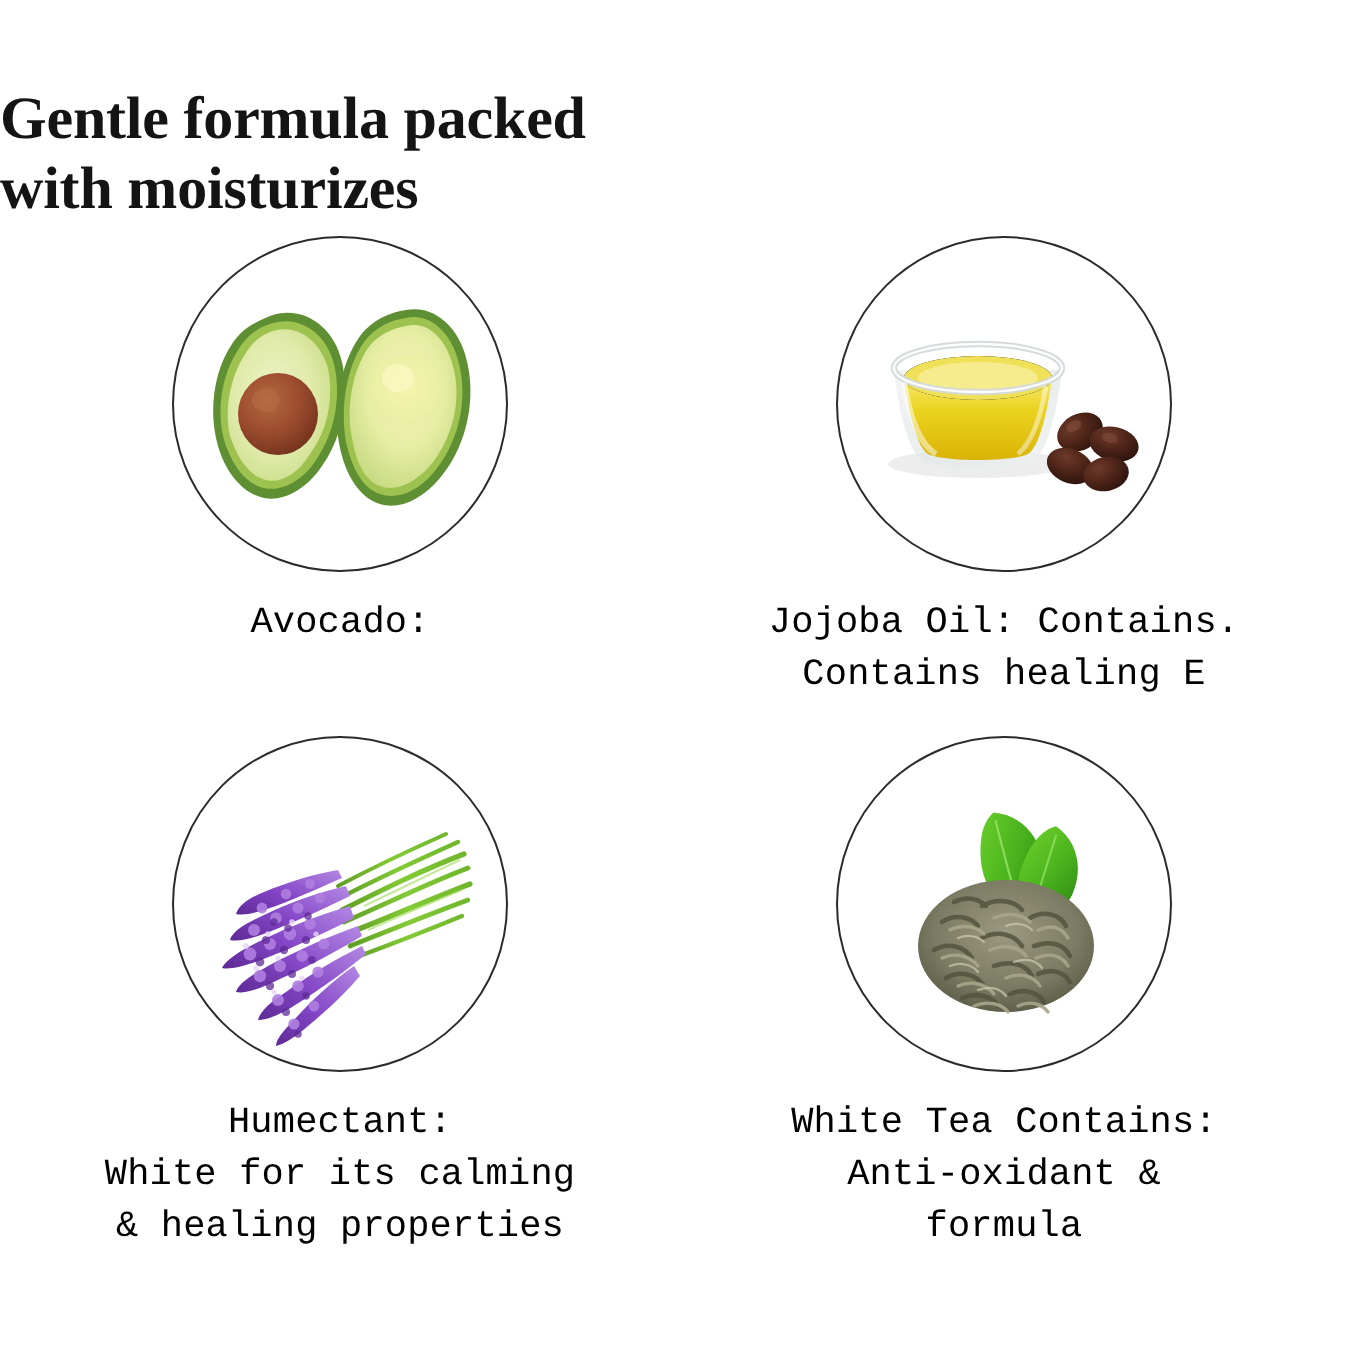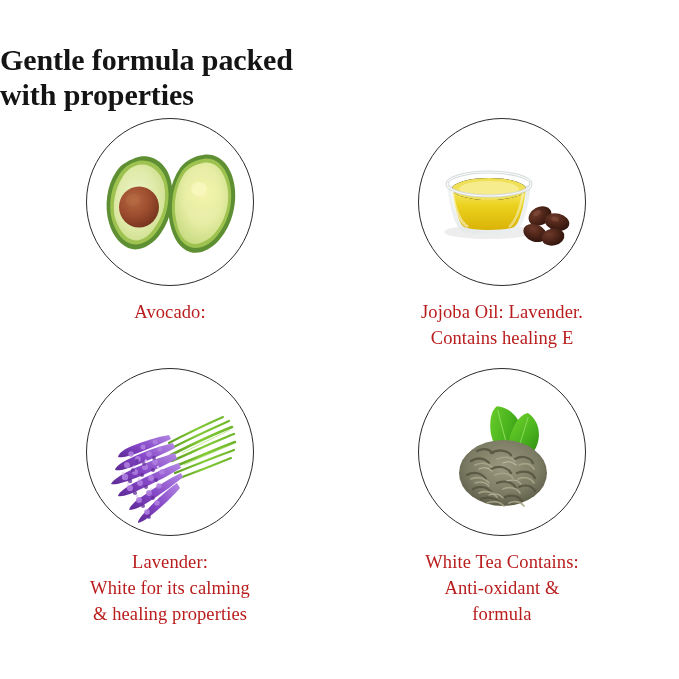--- a/index.html
+++ b/index.html
@@ -71,37 +71,37 @@
     background: #ffffff;
   }
   .circle svg {
     position: absolute;
     left: 0;
     top: 0;
   }
 
   .caption {
     margin-top: 13px;
-    font-family: Liberation Serif, serif;
+    font-family: Liberation Mono, monospace;
     font-size: 18.5px;
     line-height: 26px;
-    color: #b91c1c;
+    color: #000000;
     letter-spacing: 0.1px;
     font-weight: 400;
   }
   .caption span { display: block; }
 </style>
 </head>
 <body>
 
 <div class="page">
 
   <div class="title-block">
     <span class="title-line">Gentle formula packed</span>
-    <span class="title-line">with properties</span>
+    <span class="title-line">with moisturizes</span>
   </div>
 
   <div class="grid">
 
     <div class="cell cell-tl">
       <div class="circle">
         <svg width="168" height="168" viewBox="0 0 168 168">
           <defs>
             <radialGradient id="avoFleshA" cx="45%" cy="45%" r="65%">
               <stop offset="0%" stop-color="#eef5c8"></stop>
@@ -197,21 +197,21 @@
             <ellipse cx="121" cy="97" rx="12" ry="9" fill="url(#seedGrad)" transform="rotate(-28 121 97)"></ellipse>
             <ellipse cx="138" cy="103" rx="12.5" ry="8.5" fill="url(#seedGrad)" transform="rotate(14 138 103)"></ellipse>
             <ellipse cx="116" cy="114" rx="12" ry="8.5" fill="url(#seedGrad)" transform="rotate(22 116 114)"></ellipse>
             <ellipse cx="134" cy="118" rx="11.5" ry="8.5" fill="url(#seedGrad)" transform="rotate(-12 134 118)"></ellipse>
             <ellipse cx="118" cy="94" rx="4" ry="2.6" fill="#8a5340" opacity="0.5" transform="rotate(-28 118 94)"></ellipse>
             <ellipse cx="136" cy="100" rx="4" ry="2.4" fill="#8a5340" opacity="0.45" transform="rotate(14 136 100)"></ellipse>
           </g>
         </svg>
       </div>
       <div class="caption">
-        <span>Jojoba Oil: Lavender.</span>
+        <span>Jojoba Oil: Contains.</span>
         <span>Contains healing E</span>
       </div>
     </div>
 
     <div class="cell cell-bl">
       <div class="circle">
         <svg width="168" height="168" viewBox="0 0 168 168">
           <defs>
             <linearGradient id="stemGrad" x1="0" y1="0" x2="1" y2="0">
               <stop offset="0%" stop-color="#5f9e23"></stop>
@@ -294,21 +294,21 @@
                 <circle cx="41" cy="115" r="1.4"></circle>
               <circle cx="52" cy="110" r="1.3"></circle>
                 <circle cx="71" cy="98" r="1.3"></circle>
               <circle cx="50" cy="127" r="1.3"></circle>
                 <circle cx="64" cy="120" r="1.3"></circle>
             </g>
           </g>
         </svg>
       </div>
       <div class="caption">
-        <span>Lavender:</span>
+        <span>Humectant:</span>
         <span>White for its calming</span>
         <span>&amp; healing properties</span>
       </div>
     </div>
 
     <div class="cell cell-br">
       <div class="circle">
         <svg width="168" height="168" viewBox="0 0 168 168">
           <defs>
             <radialGradient id="pileGrad" cx="50%" cy="40%" r="62%">

